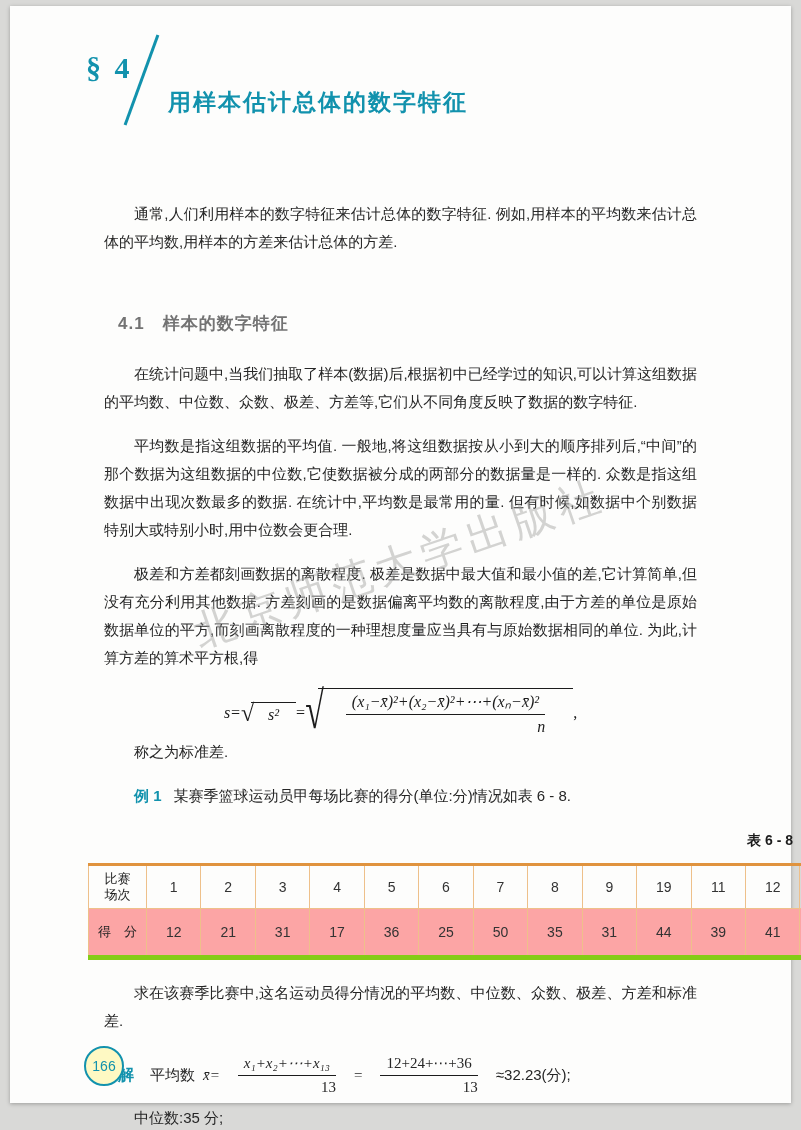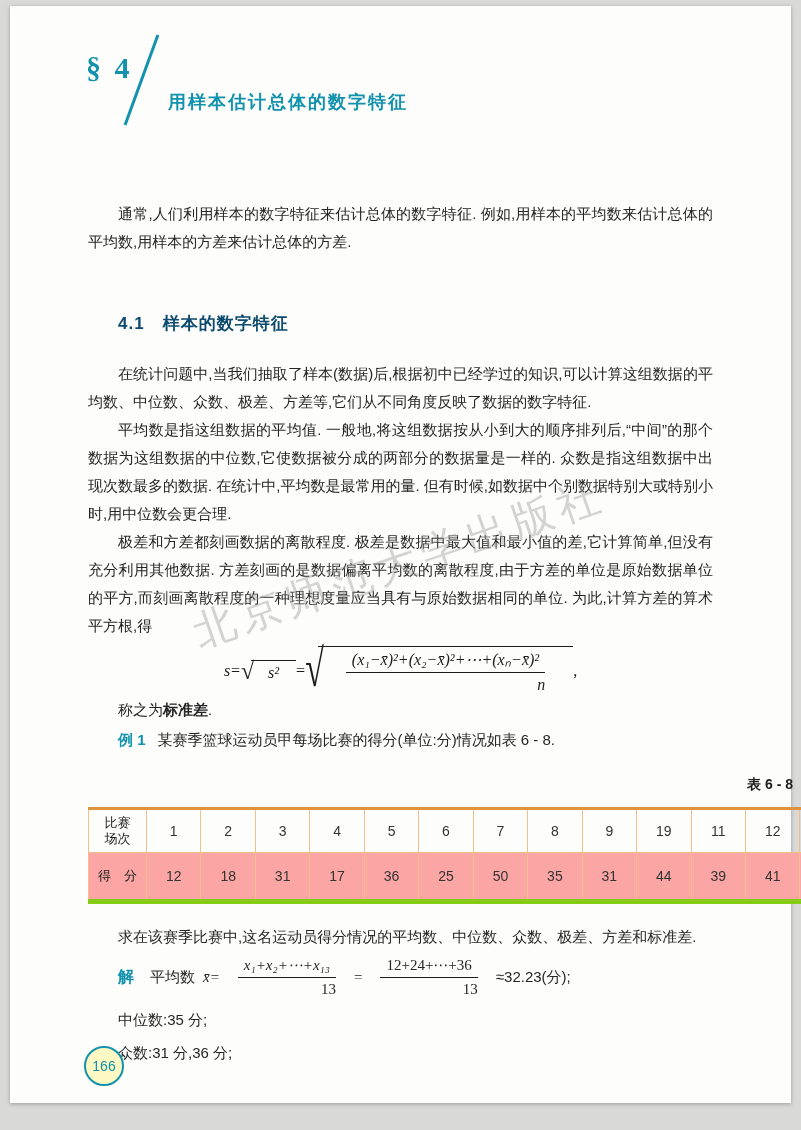--- a/index.html
+++ b/index.html
@@ -19,27 +19,27 @@
     position:absolute;left:-2px;top:48px;
     font-family:"Liberation Serif",serif;font-weight:bold;
     font-size:30px;color:#1292ad;letter-spacing:3px;
   }
   .slash{
     position:absolute;left:52px;top:26px;width:3px;height:96px;
     background:#1292ad;transform:rotate(20deg);
   }
   .chap-title{
     position:absolute;left:80px;top:82px;
-    font-size:18px;font-weight:bold;color:#1292ad;letter-spacing:2px;white-space:nowrap;
-  }
-  
-  p{margin:0;text-indent:2em;text-align:justify;}
+    font-size:23px;font-weight:bold;color:#1292ad;letter-spacing:2px;white-space:nowrap;
+  }
+  
+  p{margin:16px;text-indent:2em;text-align:justify;}
   .intro{margin-top:29px;}
   .h41{
-    margin:56px 0 0 30px;color:#0c4a6e;font-weight:bold;
+    margin:56px 0 0 30px;color:#737373;font-weight:bold;
     font-size:17px;line-height:24px;letter-spacing:1px;
   }
   .bodyblock{margin-top:24px;}
   
   .mi{font-family:"Liberation Serif",serif;font-style:italic;}
   .mn{font-family:"Liberation Serif",serif;font-style:normal;}
   .formula-line{
     margin-top:6px;display:flex;align-items:center;justify-content:center;
     font-size:16px;color:#1c1c1c;line-height:1.2;
   }
@@ -49,21 +49,21 @@
   .sqrt.small .rcd{border-top:1.5px solid #1c1c1c;padding:2px 17px 0;margin-left:-3px;}
   .sqrt.big .rad{
     font-size:34px;line-height:1;display:inline-block;
     transform:scaleY(1.55);transform-origin:center 62%;
   }
   .sqrt.big .rcd{border-top:1.6px solid #1c1c1c;padding:3px 10px 1px;margin-left:-6px;}
   .frac{display:inline-flex;flex-direction:column;align-items:flex-end;line-height:1.25;margin:0 18px;vertical-align:middle;}
   .frac .fn{border-bottom:1.3px solid #1c1c1c;padding:0 6px 2px;}
   .frac .fd{padding-top:2px;}
   .note-line{margin-top:0;}
-  .bold-term{font-weight:bold;}
+  .bold-term{font-weight:normal;}
   .ex-line{margin-top:2px;}
   .ex-label{color:#1292ad;font-weight:bold;margin-right:12px;}
   
   .tbl-wrap{width:705px;margin-top:18px;}
   .tbl-caption{text-align:right;font-weight:bold;font-size:14px;line-height:24px;color:#1c1c1c;}
   table.scores{
     width:767px;border-collapse:collapse;table-layout:fixed;margin-top:11px;
     border-top:3px solid #e0933e;border-bottom:5px solid #84cc16;
   }
   .scores th,.scores td{
@@ -167,21 +167,21 @@
               <td>8</td>
               <td>9</td>
               <td>19</td>
               <td>11</td>
               <td>12</td>
               <td>13</td>
             </tr>
         <tr class="r2">
           <th class="lbl">得　分</th>
         <td>12</td>
-              <td>18</td>
+              <td>21</td>
               <td>31</td>
               <td>17</td>
               <td>36</td>
               <td>25</td>
               <td>50</td>
               <td>35</td>
               <td>31</td>
               <td>44</td>
               <td>39</td>
               <td>41</td>

